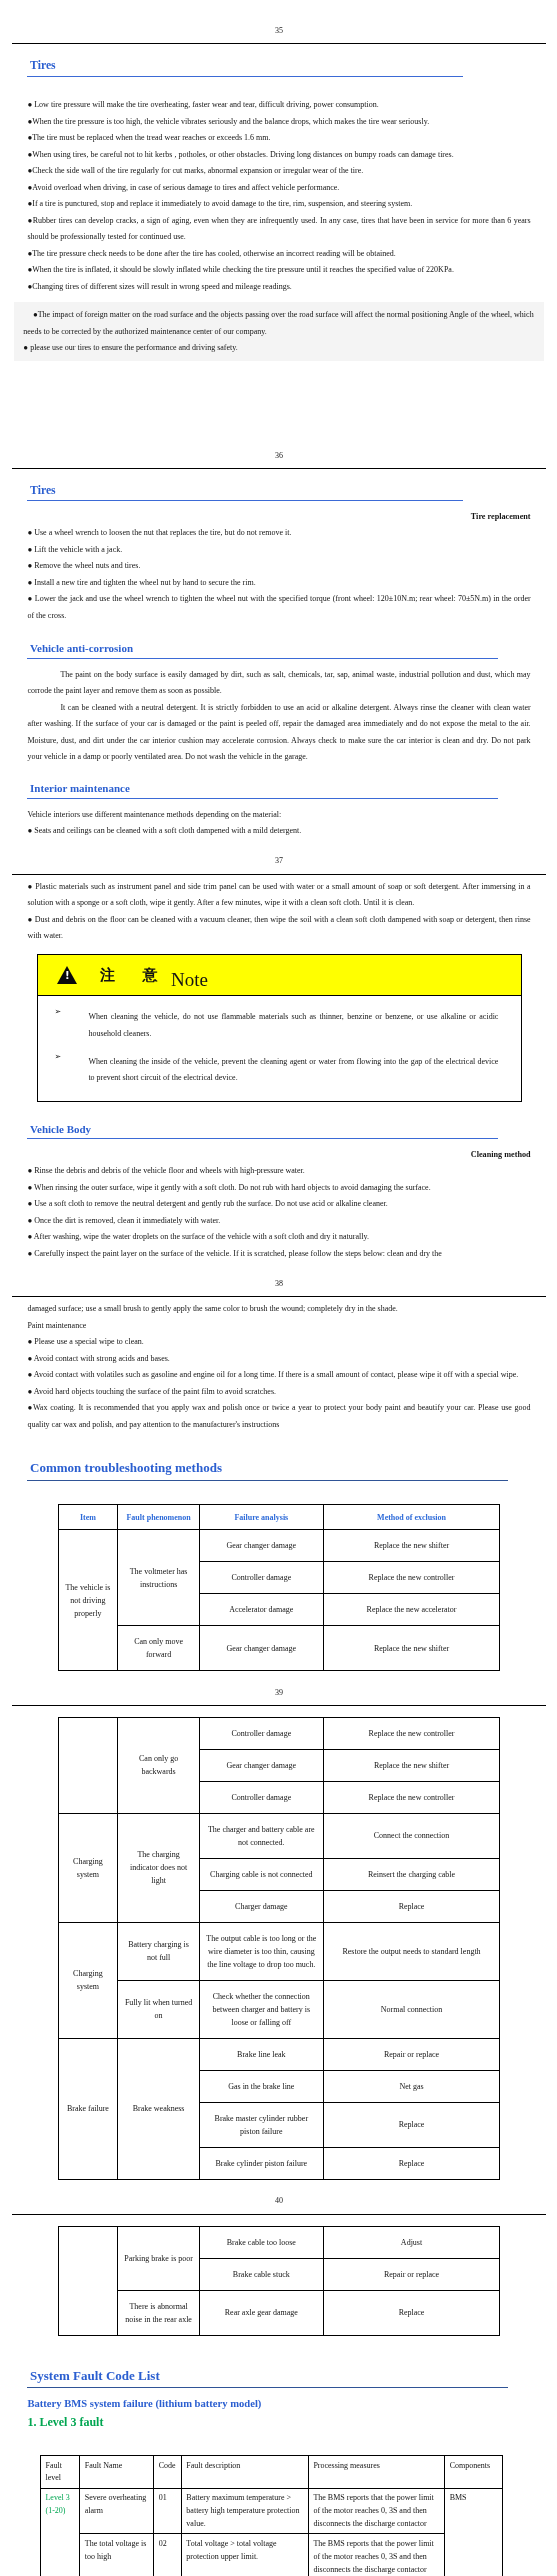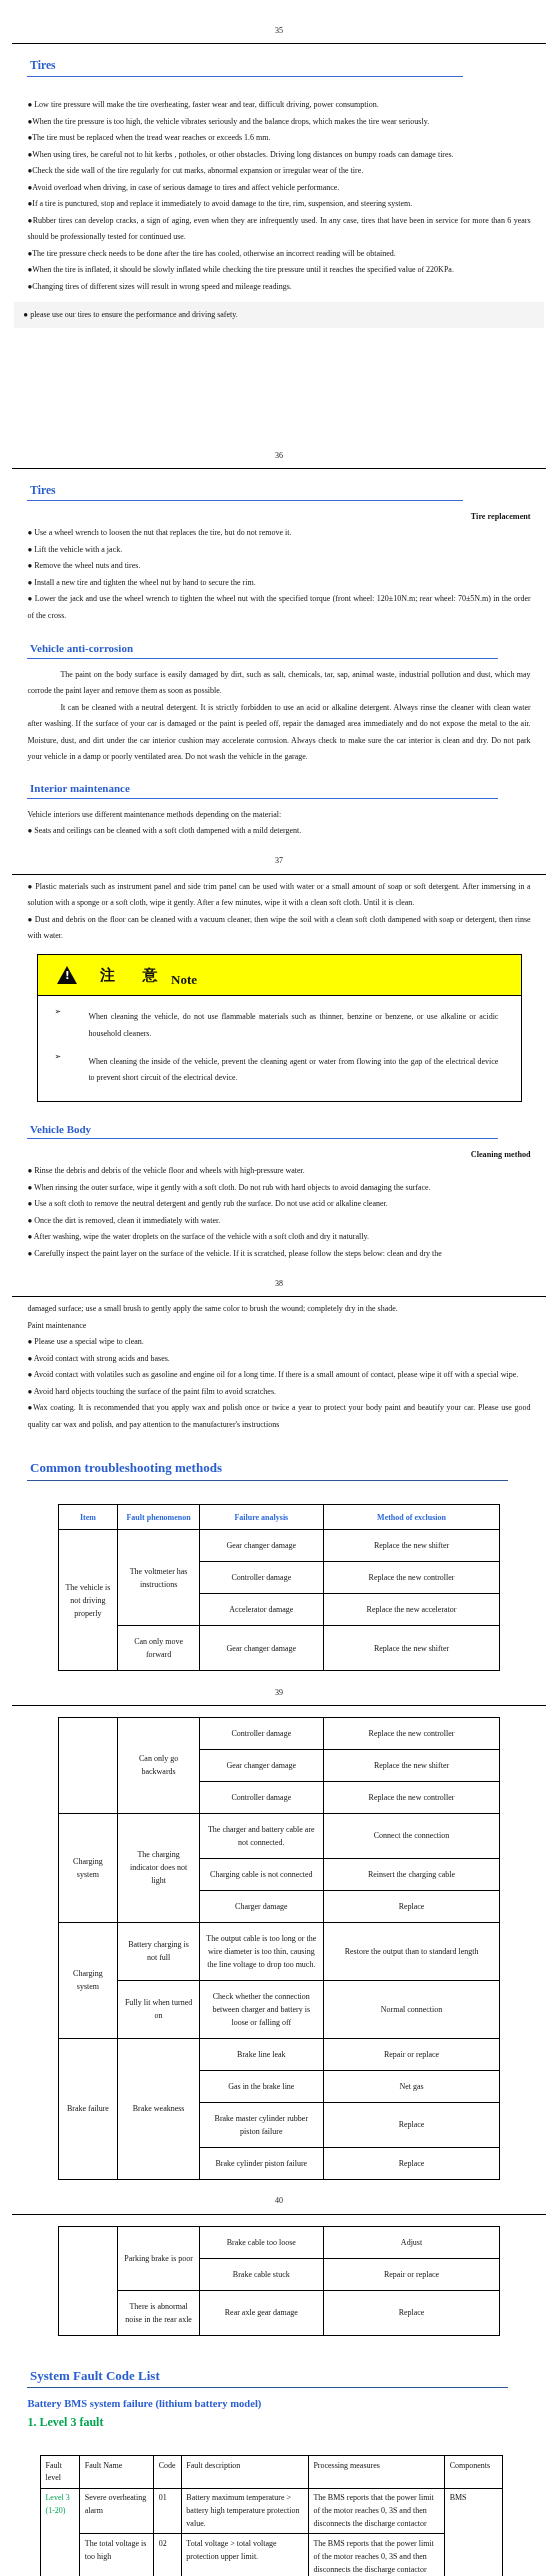--- a/index.html
+++ b/index.html
@@ -27,21 +27,21 @@
   
   .notebox{border:1.4px solid #000;margin:9.6px 8.2px 12.3px 9.6px;background:#fff;}
   .notehead{background:#ffff00;border-bottom:1.4px solid #000;display:flex;align-items:center;
             padding:6.9px 0 6.9px 19px;height:26px;}
   .warn-tri{position:relative;width:0;height:0;border-left:10.3px solid transparent;
             border-right:10.3px solid transparent;border-bottom:18.5px solid #0a0a0a;}
   .warn-tri i{position:absolute;left:-2.1px;top:3.4px;color:#fff;font-style:normal;
               font-weight:bold;font-size:10.3px;font-family:"DejaVu Sans",sans-serif;}
   .zh{font-size:15px;font-weight:bold;color:#111;margin-left:23px;letter-spacing:1.4px;}
   .zh2{margin-left:26px;}
-  .noteword{font-size:13px;font-weight:bold;margin:9.6px 0 0 12.3px;text-align:right;}
+  .noteword{font-size:19px;font-weight:normal;margin:9.6px 0 0 12.3px;text-align:right;}
   .noteitems{padding:6.9px 18px 8.2px 12.3px;}
   .note-item{display:flex;font-size:8px;line-height:16.5px;margin:1.4px 0;}
   .note-item .arrow{width:29px;flex:none;padding-left:4.1px;font-family:"DejaVu Sans",sans-serif;}
   .note-item p{margin:5px;text-align:justify;}
   
   table{border-collapse:collapse;width:88%;margin:6.9px auto 0 auto;font-size:8px;}
   table.ts td{border:1px solid #000;text-align:center;vertical-align:middle;
               padding:9px 4.1px;line-height:13px;}
   table.ts tr.hd td{color:#2e6bd9;font-weight:bold;padding:5.5px 2.7px;}
   table.ts tr.grp td{border-top:1.5px solid #000;}
@@ -68,20 +68,21 @@
       <p class="bullet">●The tire must be replaced when the tread wear reaches or exceeds 1.6 mm.</p>
       <p class="bullet">●When using tires, be careful not to hit kerbs , potholes, or other obstacles. Driving long distances on bumpy roads can damage tires.</p>
       <p class="bullet">●Check the side wall of the tire regularly for cut marks, abnormal expansion or irregular wear of the tire.</p>
       <p class="bullet">●Avoid overload when driving, in case of serious damage to tires and affect vehicle performance.</p>
       <p class="bullet">●If a tire is punctured, stop and replace it immediately to avoid damage to the tire, rim, suspension, and steering system.</p>
       <p class="bullet">●Rubber tires can develop cracks, a sign of aging, even when they are infrequently used. In any case, tires that have been in service for more than 6 years should be professionally tested for continued use.</p>
       <p class="bullet">●The tire pressure check needs to be done after the tire has cooled, otherwise an incorrect reading will be obtained.</p>
       <p class="bullet">●When the tire is inflated, it should be slowly inflated while checking the tire pressure until it reaches the specified value of 220KPa.</p>
       <p class="bullet">●Changing tires of different sizes will result in wrong speed and mileage readings.</p>
       <div class="shade">
+        <p class="bullet lead">●The impact of foreign matter on the road surface and the objects passing over the road surface will affect the normal positioning Angle of the wheel, which needs to be corrected by the authorized maintenance center of our company.</p>
         <p class="bullet">● please use our tires to ensure the performance and driving safety.</p>
       </div>
     </div>
   </section>
 
   <section style="min-height:389px">
     <div class="pgnum">36</div>
     <hr class="pbreak">
     <div class="content">
       <h2 class="hblue">Tires</h2>
@@ -226,21 +227,21 @@
             <td>Reinsert the charging cable</td>
           </tr>
           <tr>
             <td>Charger damage</td>
             <td>Replace</td>
           </tr>
           <tr class="grp">
             <td rowspan="2">Charging system</td>
             <td>Battery charging is not full</td>
             <td>The output cable is too long or the wire diameter is too thin, causing the line voltage to drop too much.</td>
-            <td>Restore the output than to standard length</td>
+            <td>Restore the output needs to standard length</td>
           </tr>
           <tr>
             <td>Fully lit when turned on</td>
             <td>Check whether the connection between charger and battery is loose or falling off</td>
             <td>Normal connection</td>
           </tr>
           <tr class="grp">
             <td rowspan="4">Brake failure</td>
             <td rowspan="4">Brake weakness</td>
             <td>Brake line leak</td>

